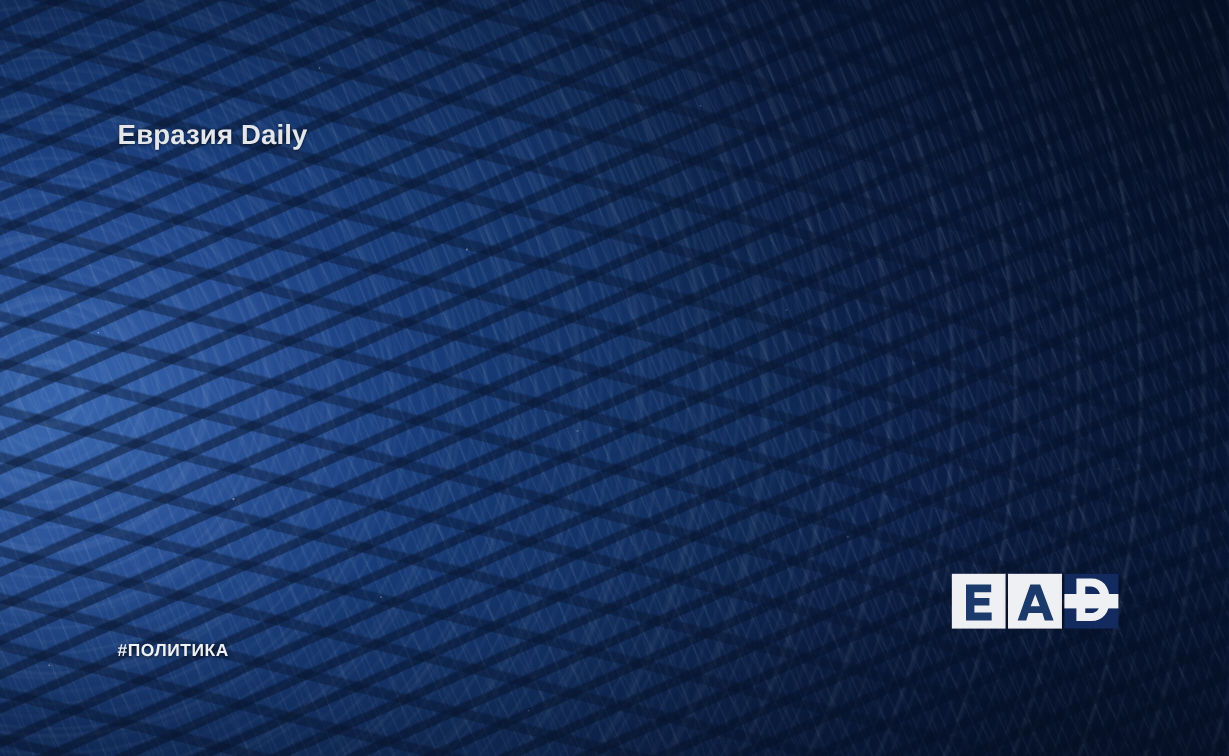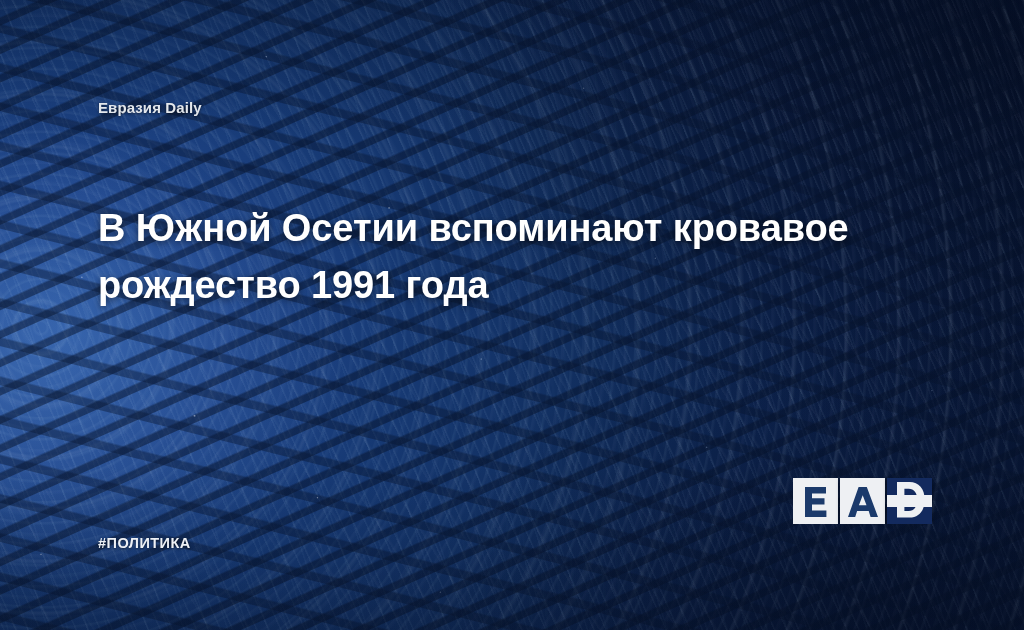--- a/index.html
+++ b/index.html
@@ -170,21 +170,21 @@
   
   .content {
     position: absolute;
     inset: 0;
   }
 
   .brand {
     position: absolute;
     left: 98px;
     top: 99px;
-    font-size: 15px;
+    font-size: 23px;
     font-weight: bold;
     letter-spacing: .1px;
     color: #e3e7ec;
     text-shadow: 0 1px 3px rgba(0,0,0,.55);
     white-space: nowrap;
   }
 
   .headline {
     position: absolute;
     left: 98px;
@@ -258,21 +258,20 @@
   <div class="bg-layer bg-streaks-c"></div>
   <div class="bg-layer bg-dash-mask"></div>
   <div class="bg-layer bg-vert"></div>
   <div class="bg-layer bg-stars"></div>
   <div class="bg-layer bg-vignette"></div>
 
   <div class="content">
 
     <div class="brand">Евразия Daily</div>
 
-    <h1 class="headline">В Южной Осетии вспоминают кровавое рождество 1991 года</h1>
 
     <div class="tag">#ПОЛИТИКА</div>
 
     <div class="logo">
 
       <div class="logo-tile">
         <svg width="45" height="46" viewBox="0 0 45 46" aria-hidden="true">
           <path d="M12 9 h21 v6.5 H19 v4.8 h12.5 v6.3 H19 v5.9 h14.4 V39 H12 Z" fill="#1b3a6b"></path>
         </svg>
       </div>

